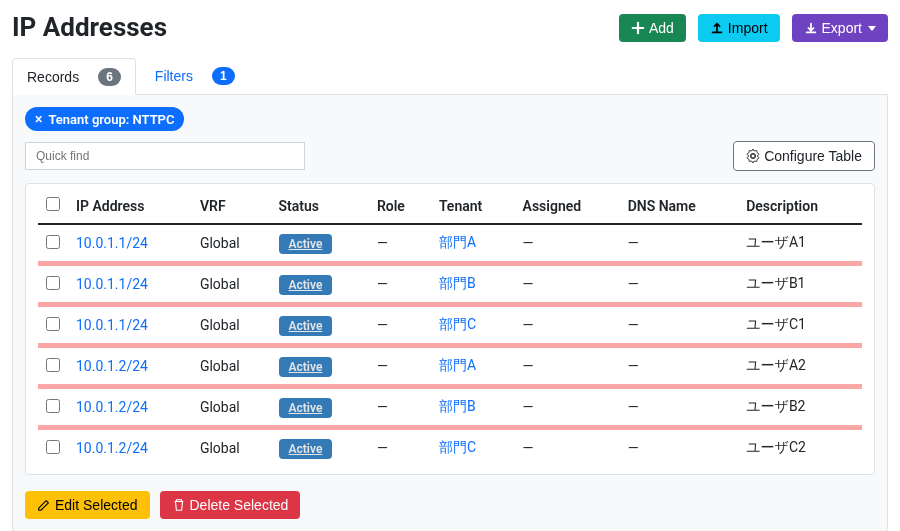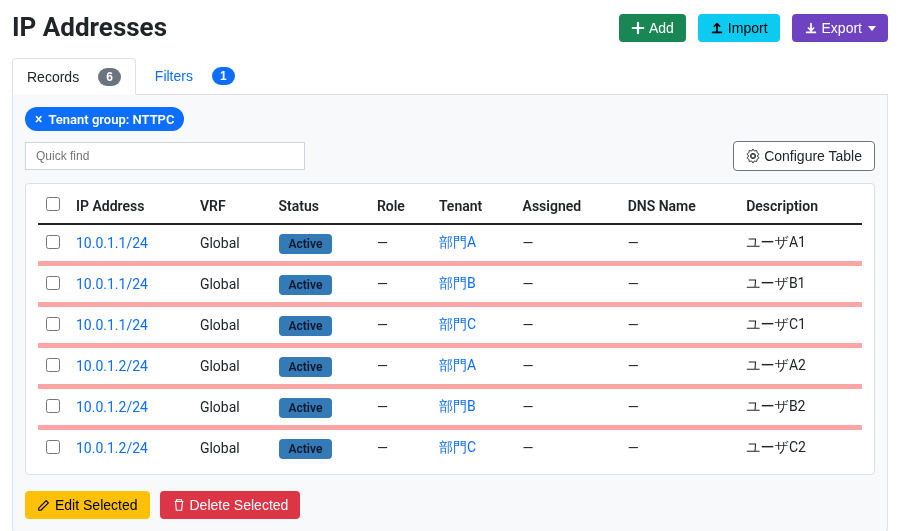--- a/index.html
+++ b/index.html
@@ -15,21 +15,21 @@
 .btn-red { background: #dc3545; }
 .btn-outline { background: #fff; color: #212529; border: 1px solid #6c757d; }
 .icon { width: 14px; height: 14px; flex-shrink: 0; }
 .tabs { display: flex; gap: 4px; border-bottom: 1px solid #dee2e6; margin-bottom: 0; }
 .tab { padding: 8px 14px; border: 1px solid transparent; border-top-left-radius: 4px; border-top-right-radius: 4px; background: none; cursor: pointer; font-size: 14px; display: flex; align-items: center; gap: 19px; }
 .tab.active { background: #fff; border-color: #dee2e6; border-bottom-color: #fff; margin-bottom: -1px; color: #212529; }
 .tab.inactive { color: #0d6efd; }
 .badge { display: inline-block; padding: 2px 8px; border-radius: 10px; font-size: 12px; font-weight: 600; }
 .badge-gray { background: #6c757d; color: #fff; }
 .badge-blue { background: #0d6efd; color: #fff; }
-.badge-status { background: #337ab7; color: #0f172a; padding: 3px 10px; border-radius: 4px; font-size: 12px; font-weight: 600; }
+.badge-status { background: #337ab7; color: #e5e5e5; padding: 3px 10px; border-radius: 4px; font-size: 12px; font-weight: 600; text-decoration: underline; }
 .panel { border: 1px solid #dee2e6; border-top: none; border-radius: 0 0 4px 4px; background: #f8f9fa; padding: 12px; }
 .chip { display: inline-flex; align-items: center; gap: 6px; background: #0d6efd; color: #fff; padding: 4px 10px; border-radius: 12px; font-size: 13px; font-weight: 600; margin-bottom: 10px; }
 .chip-x { font-size: 14px; cursor: pointer; }
 .toolbar { display: flex; justify-content: space-between; align-items: center; margin-bottom: 12px; }
 .quickfind { width: 280px; padding: 6px 10px; border: 1px solid #ced4da; border-radius: 0; font-size: 12px; }
 .table-wrapper { background: #fff; border: 1px solid #dee2e6; border-radius: 4px; padding: 4px 12px 8px; margin-bottom: 16px; }
 table { width: 100%; border-collapse: collapse; }
 th, td { padding: 9px 8px; text-align: left; vertical-align: middle; }
 th { font-weight: 600; border-bottom: 2px solid #212529; font-size: 14px; }
 td { border-bottom: 5px solid #fca5a5; font-size: 14px; }

